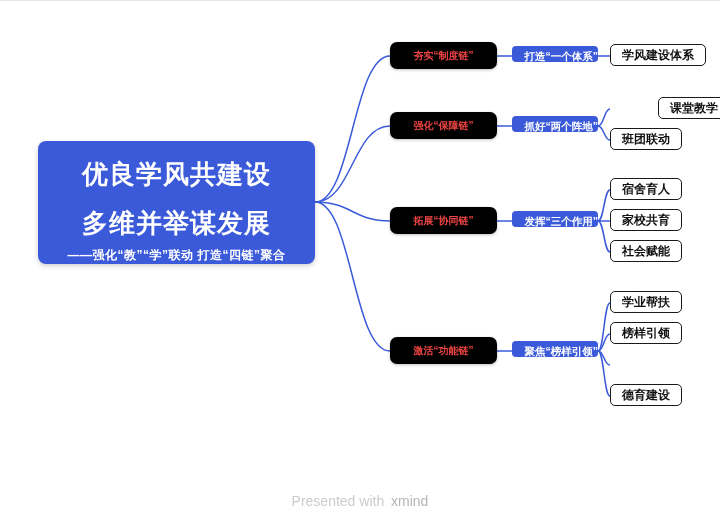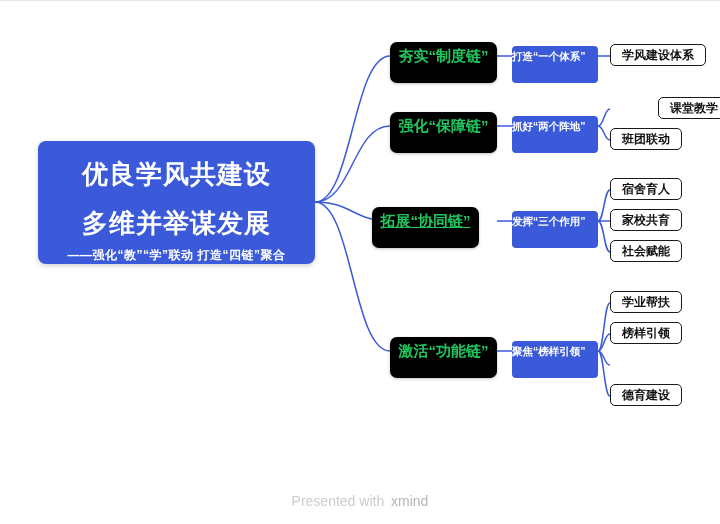--- a/index.html
+++ b/index.html
@@ -45,41 +45,41 @@
     margin-top: 16px;
   }
   .root-sub {
     font-size: 12px;
     font-weight: bold;
     margin-top: 7px;
     letter-spacing: 0.5px;
   }
   .node-black {
     position: absolute;
-    width: 107px; height: 41px;
+    width: 107px; height: 27px;
     background: #000000;
-    color: #22c55e;
+    color: #ef4444;
     border-radius: 7px;
-    font-size: 15px;
+    font-size: 10px;
     font-weight: bold;
     line-height: 27px;
     text-align: center;
     z-index: 2;
     box-shadow: 0 1px 3px rgba(0,0,0,0.25);
   }
   .node-blue {
     position: absolute;
-    width: 86px; height: 37px;
+    width: 86px; height: 16px;
     background: #3a5ad9;
     color: #ffffff;
     border-radius: 4px;
     font-size: 10.5px;
     font-weight: bold;
     line-height: 20px;
-    text-align: left;
+    text-align: right;
     z-index: 2;
   }
   .node-leaf {
     position: absolute;
     background: #ffffff;
     border: 1.5px solid #1a1a1a;
     border-radius: 5px;
     color: #111111;
     font-size: 12px;
     font-weight: bold;
@@ -142,21 +142,21 @@
 
   <div class="node-black" style="left:390px; top:41px;">夯实“制度链”</div>
   <div class="node-blue" style="left:512px; top:45px;">打造“一个体系”</div>
   <div class="node-leaf" style="left:610px; top:43px;">学风建设体系</div>
 
   <div class="node-black" style="left:390px; top:111px;">强化“保障链”</div>
   <div class="node-blue" style="left:512px; top:115px;">抓好“两个阵地”</div>
   <div class="node-leaf" style="left:610px; top:96px;margin-left:48px;">课堂教学</div>
   <div class="node-leaf" style="left:610px; top:127px;">班团联动</div>
 
-  <div class="node-black" style="left:372px; top:206px;text-decoration:underline;">拓展“协同链”</div>
+  <div class="node-black" style="left:390px; top:206px;">拓展“协同链”</div>
   <div class="node-blue" style="left:512px; top:210px;">发挥“三个作用”</div>
   <div class="node-leaf" style="left:610px; top:177px;">宿舍育人</div>
   <div class="node-leaf" style="left:610px; top:208px;">家校共育</div>
   <div class="node-leaf" style="left:610px; top:239px;">社会赋能</div>
 
   <div class="node-black" style="left:390px; top:336px;">激活“功能链”</div>
   <div class="node-blue" style="left:512px; top:340px;">聚焦“榜样引领”</div>
   <div class="node-leaf" style="left:610px; top:290px;">学业帮扶</div>
   <div class="node-leaf" style="left:610px; top:321px;">榜样引领</div>
   <div class="node-leaf" style="left:610px; top:383px;">德育建设</div>

